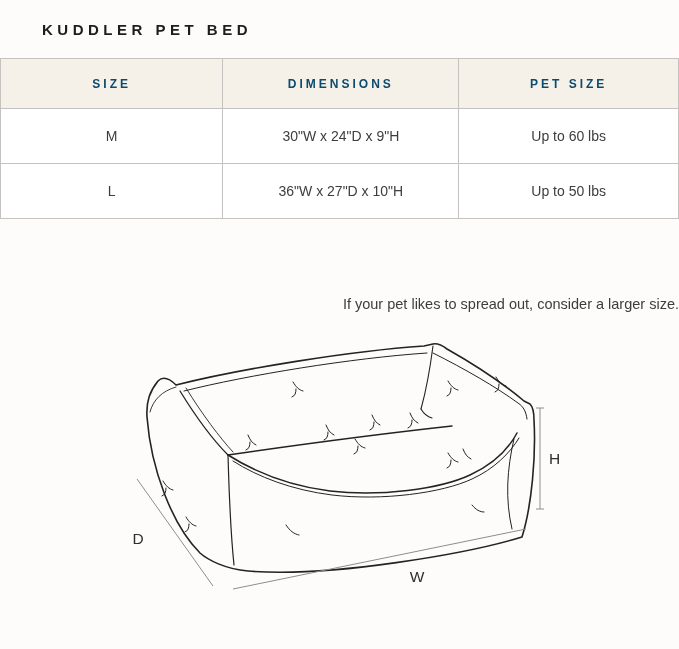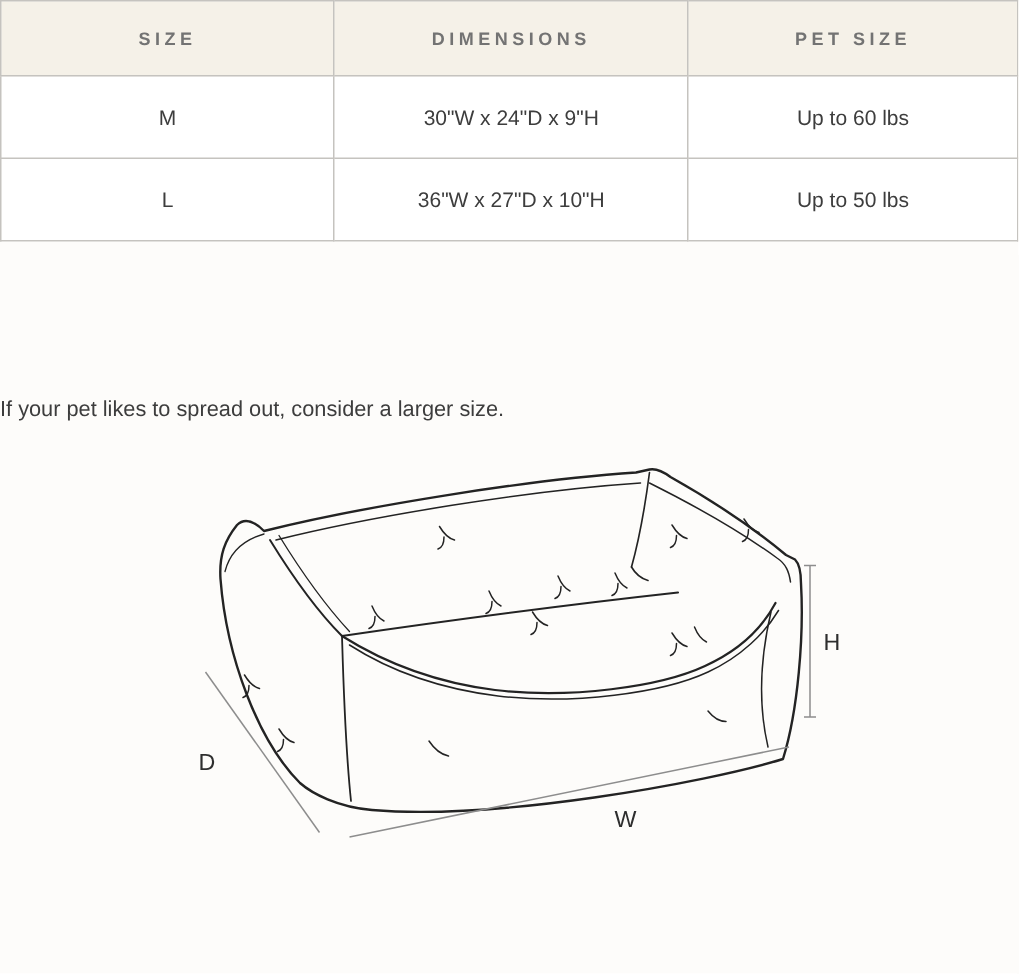--- a/index.html
+++ b/index.html
@@ -41,48 +41,51 @@
   table.size-chart th, table.size-chart td{
     border:1px solid var(--border);
     text-align:center;vertical-align:middle;
     font-weight:400;
   }
   table.size-chart th{
     height:50px;
     background:var(--header-bg);
     font-size:12px;font-weight:700;
     letter-spacing:3px;
-    color:#737373;
+    color:#0c4a6e;
   }
   table.size-chart td{
     height:55px;
     background:#fff;
     font-size:14px;
     color:var(--text);
   }
   .note{
-    margin-top:104px;
-    text-align:left;
+    margin-top:77px;
+    text-align:right;
     font-size:14.5px;
     color:var(--text);
   }
   .diagram{
     margin-top:17px;
     width:679px;height:261px;
   }
   .diagram svg{display:block;}
   .sketch{stroke:var(--sketch);fill:none;stroke-linecap:round;stroke-linejoin:round;}
   .dimline{stroke:var(--dim);stroke-width:1;fill:none;}
   .dimlabel{fill:#2e2e2e;font-size:15.5px;font-family:"Liberation Sans","DejaVu Sans",sans-serif;}
 </style>
 </head>
 <body>
 
 <div class="page">
 
+  <div class="title-bar">
+    <h1>KUDDLER PET BED</h1>
+  </div>
 
   <table class="size-chart">
     <colgroup>
         <col class="c1">
         <col class="c2">
         <col class="c3">
       </colgroup>
     <thead>
       <tr>
         <th>SIZE</th>

